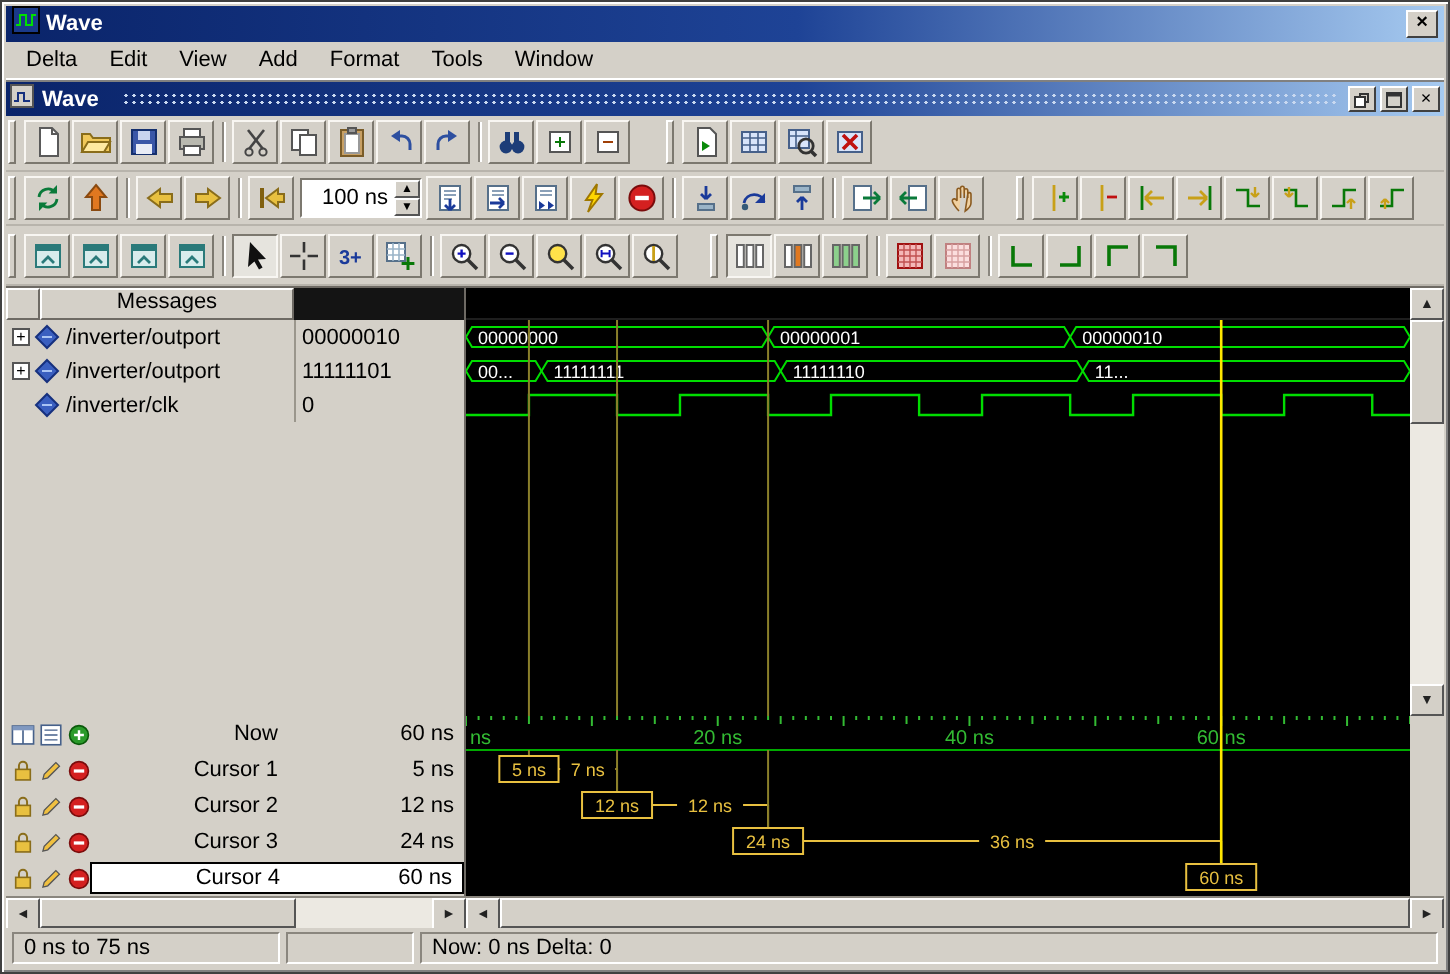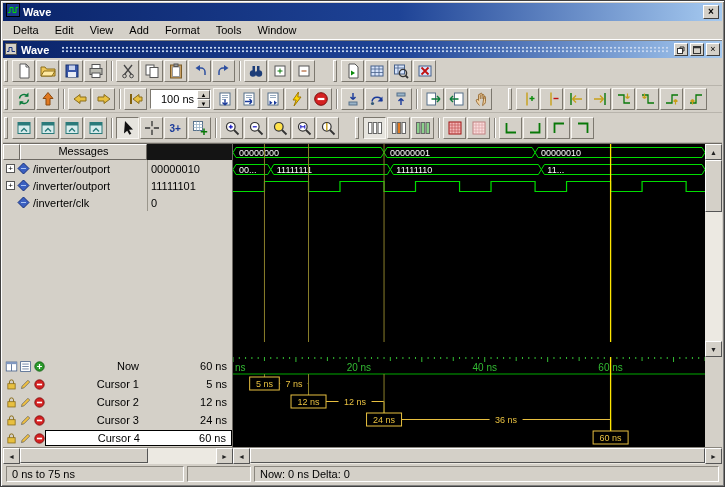--- a/index.html
+++ b/index.html
@@ -65,21 +65,21 @@
   .hdrmsg { width:127px; text-align:center; font-size:11px; line-height:13px; }
   .hdrdark { flex:1; background:#141414; }
   .sigrow { display:flex; height:17px; align-items:stretch; font-size:11px; }
   .signame { width:144px; display:flex; align-items:center; padding-left:3px; overflow:hidden; white-space:nowrap; }
   .sigval { flex:1; border-left:1px solid #9a968c; padding-left:3px; display:flex; align-items:center;
             overflow:hidden; white-space:nowrap; }
   .expander { width:9px; height:9px; flex:none; border:1px solid #555; background:#fff;
               font-size:8px; line-height:7px; text-align:center; margin-right:2px; }
   .expander.none { visibility:hidden; }
   .sigicon { margin-right:3px; flex:none; display:inline-flex; }
-  .wavepane { width:472px; background:#000; display:flex; flex-direction:row; }
+  .wavepane { width:472px; background:#000; display:flex; flex-direction:column; }
   .waveheader { height:16px; background:#000; border-bottom:1px solid #1e1e1e; flex:none; }
   #wavesvg { display:block; background:#000; }
   .vscroll { width:17px; display:flex; flex-direction:column; background:#ece9e2; }
   .sbtn { width:17px; height:16px; flex:none; padding:0; background:#d4d0c8; color:#222;
           font-size:7px; line-height:1; display:flex; align-items:center; justify-content:center;
           border:1px solid; border-color:#fff #555 #555 #fff; }
   .vtrack { flex:1; position:relative; }
   .vthumb { position:absolute; top:0; left:0; width:17px; height:52px; background:#d4d0c8;
             border:1px solid; border-color:#fff #555 #555 #fff; }
 
@@ -1034,19 +1034,19 @@
           <div class="htrack">
               <div class="hthumb" style="flex:1"></div>
             </div>
           <button class="sbtn">►</button>
         </div>
       </div>
 
     </div>
 
     <div class="statusbar">
-      <div class="scell sunken" style="width:178px">0 ns to 75 ns</div>
+      <div class="scell sunken" style="width:134px">0 ns to 75 ns</div>
       <div class="scell sunken" style="width:64px"></div>
       <div class="scell sunken" style="flex:1">Now: 0 ns  Delta: 0</div>
     </div>
 
   </div>
 </div>
 
 </body></html>

